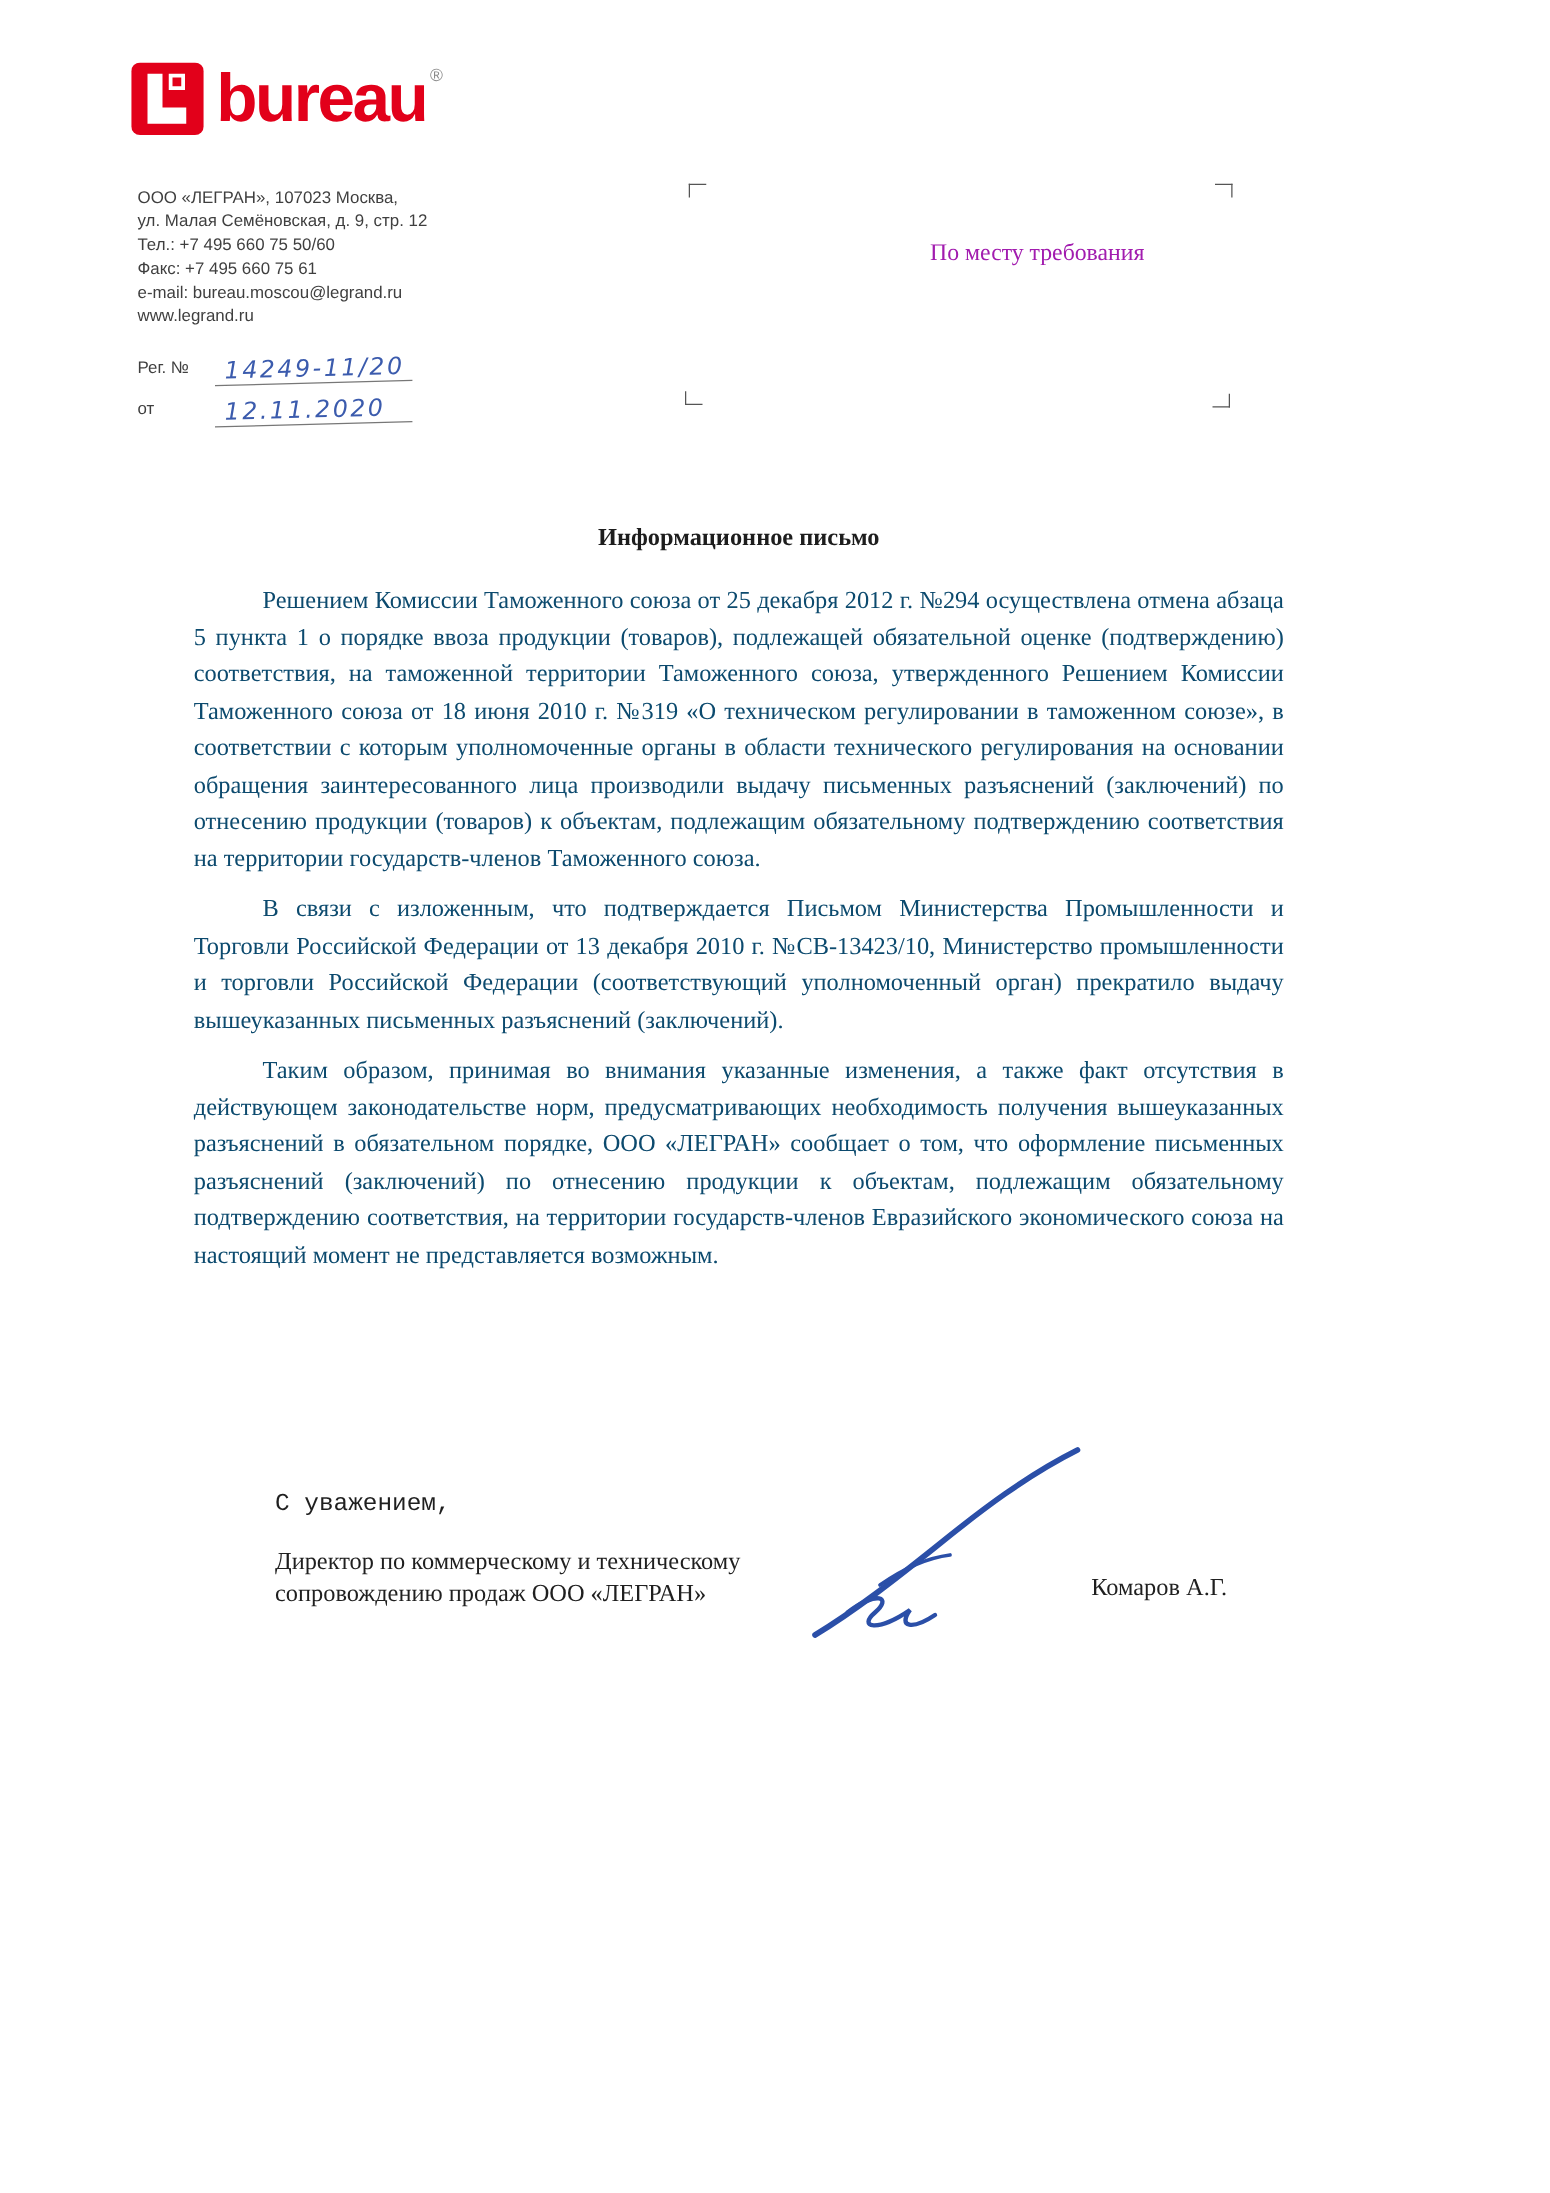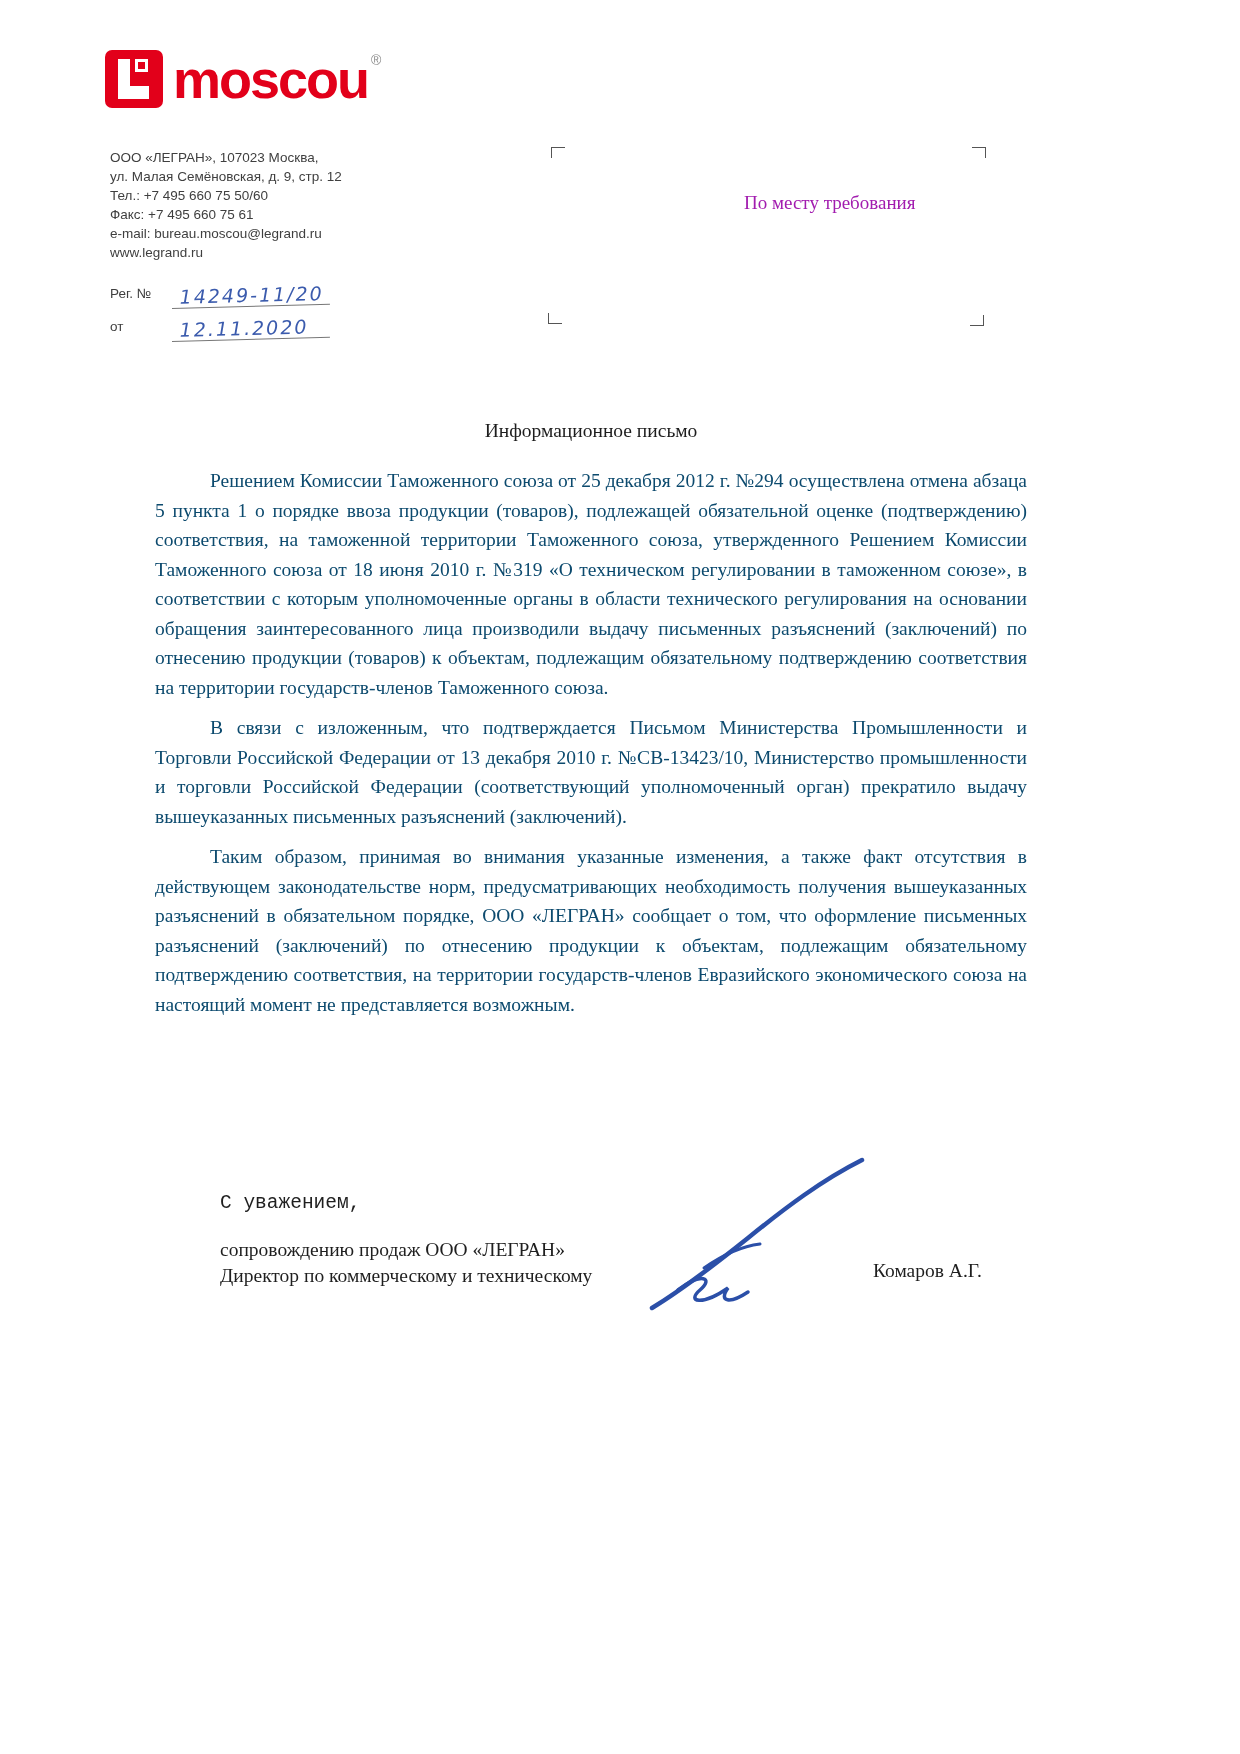--- a/index.html
+++ b/index.html
@@ -102,20 +102,21 @@
 
   
   .title {
     position: absolute;
     top: 420px;
     left: 155px;
     width: 872px;
     text-align: center;
     font-size: 19.5px;
     color: #1d1d1d;
+    font-weight: bold;
   }
 
   .body-text {
     position: absolute;
     top: 466px;
     left: 155px;
     width: 872px;
     font-size: 19.5px;
     line-height: 29.5px;
     text-align: justify;
@@ -163,21 +164,21 @@
 
   <div class="logo-row">
     <span class="logo-mark">
       <svg width="58" height="58" viewBox="0 0 58 58" aria-hidden="true">
         <rect x="0" y="0" width="58" height="58" rx="7" fill="#e2001a"></rect>
         <path d="M13 9 h12 v27 h19 v13 h-31 z" fill="#ffffff"></path>
         <rect x="30" y="9" width="13" height="13" fill="#ffffff"></rect>
         <rect x="33" y="12" width="7" height="7" fill="#e2001a"></rect>
       </svg>
     </span>
-    <span class="logo-text">moscou</span>
+    <span class="logo-text">bureau</span>
     <span class="logo-reg">®</span>
   </div>
 
   <div class="contact">
     <div>ООО «ЛЕГРАН», 107023 Москва,</div>
     <div>ул. Малая Семёновская, д. 9, стр. 12</div>
     <div>Тел.:  +7 495 660 75 50/60</div>
     <div>Факс: +7 495 660 75 61</div>
     <div>e-mail: bureau.moscou@legrand.ru</div>
     <div>www.legrand.ru</div>
@@ -205,22 +206,22 @@
 
   <div class="body-text">
     <p>Решением Комиссии Таможенного союза от 25 декабря 2012 г. №294 осуществлена отмена абзаца 5 пункта 1 о порядке ввоза продукции (товаров), подлежащей обязательной оценке (подтверждению) соответствия, на таможенной территории Таможенного союза, утвержденного Решением Комиссии Таможенного союза от 18 июня 2010 г. №319 «О техническом регулировании в таможенном союзе», в соответствии с которым уполномоченные органы в области технического регулирования на основании обращения заинтересованного лица производили выдачу письменных разъяснений (заключений) по отнесению продукции (товаров) к объектам, подлежащим обязательному подтверждению соответствия на территории государств-членов Таможенного союза.</p>
     <p>В связи с изложенным, что подтверждается Письмом Министерства Промышленности и Торговли Российской Федерации от 13 декабря 2010 г. №СВ-13423/10, Министерство промышленности и торговли Российской Федерации (соответствующий уполномоченный орган) прекратило выдачу вышеуказанных письменных разъяснений (заключений).</p>
     <p>Таким образом, принимая во внимания указанные изменения, а также факт отсутствия в действующем законодательстве норм, предусматривающих необходимость получения вышеуказанных разъяснений в обязательном порядке, ООО «ЛЕГРАН» сообщает о том, что оформление письменных разъяснений (заключений) по отнесению продукции к объектам, подлежащим обязательному подтверждению соответствия, на территории государств-членов Евразийского экономического союза на настоящий момент не представляется возможным.</p>
   </div>
 
   <div class="salutation">С уважением,</div>
 
   <div class="position-block">
+    <div>Директор по коммерческому и техническому</div>
     <div>сопровождению продаж ООО «ЛЕГРАН»</div>
-    <div>Директор по коммерческому и техническому</div>
   </div>
 
   <span class="signature">
     <svg width="235" height="170" viewBox="0 0 235 170" aria-hidden="true">
       <path d="M12 158 C 45 138, 78 112, 108 88 C 145 58, 182 30, 222 10" stroke="#2b4fa8" stroke-width="4.5" fill="none" stroke-linecap="round"></path>
       <path d="M38 140 C 62 122, 74 128, 60 140 C 46 152, 62 156, 88 138 C 78 152, 90 154, 108 142" stroke="#2b4fa8" stroke-width="3.5" fill="none" stroke-linecap="round"></path>
       <path d="M64 118 C 84 104, 104 96, 120 94" stroke="#2b4fa8" stroke-width="3" fill="none" stroke-linecap="round"></path>
     </svg>
   </span>
 

